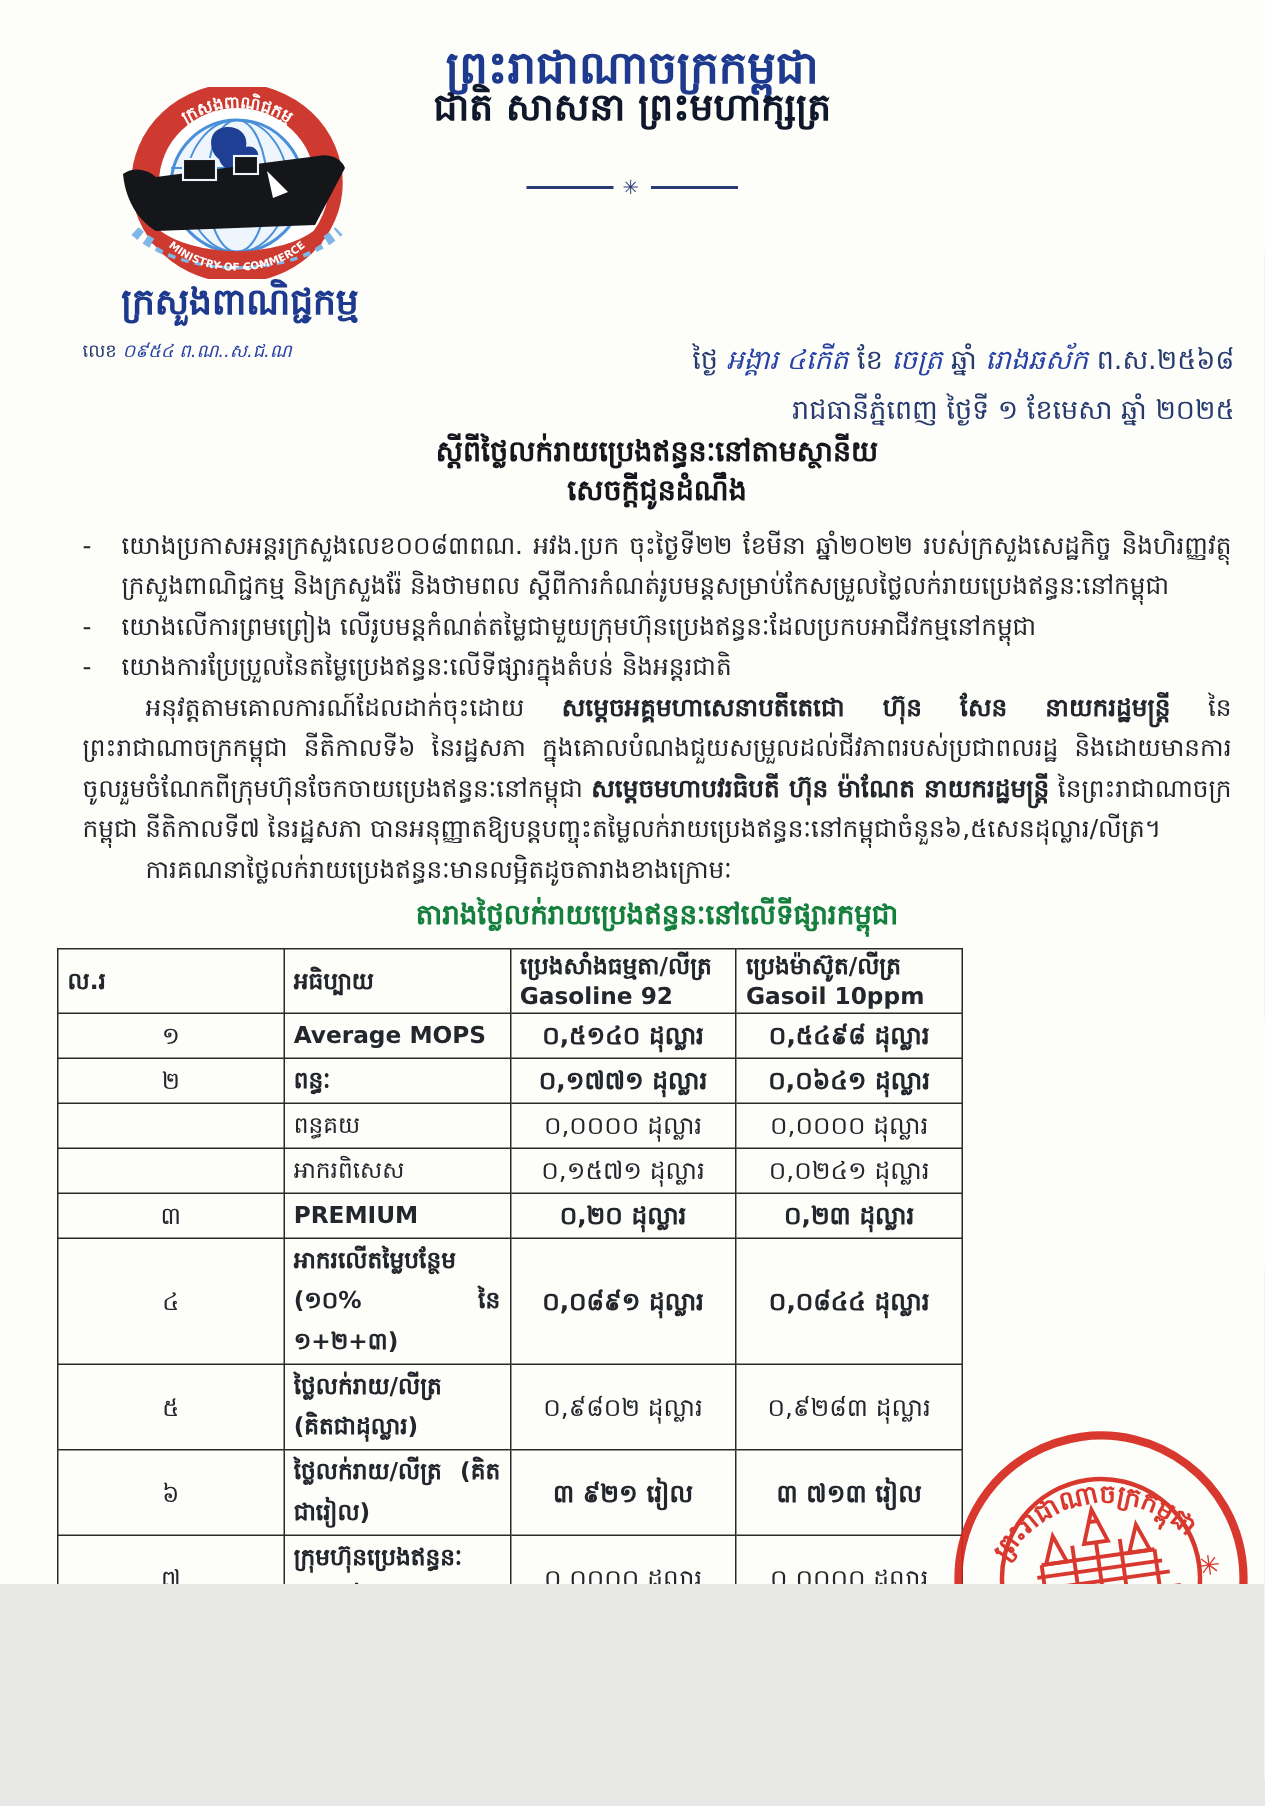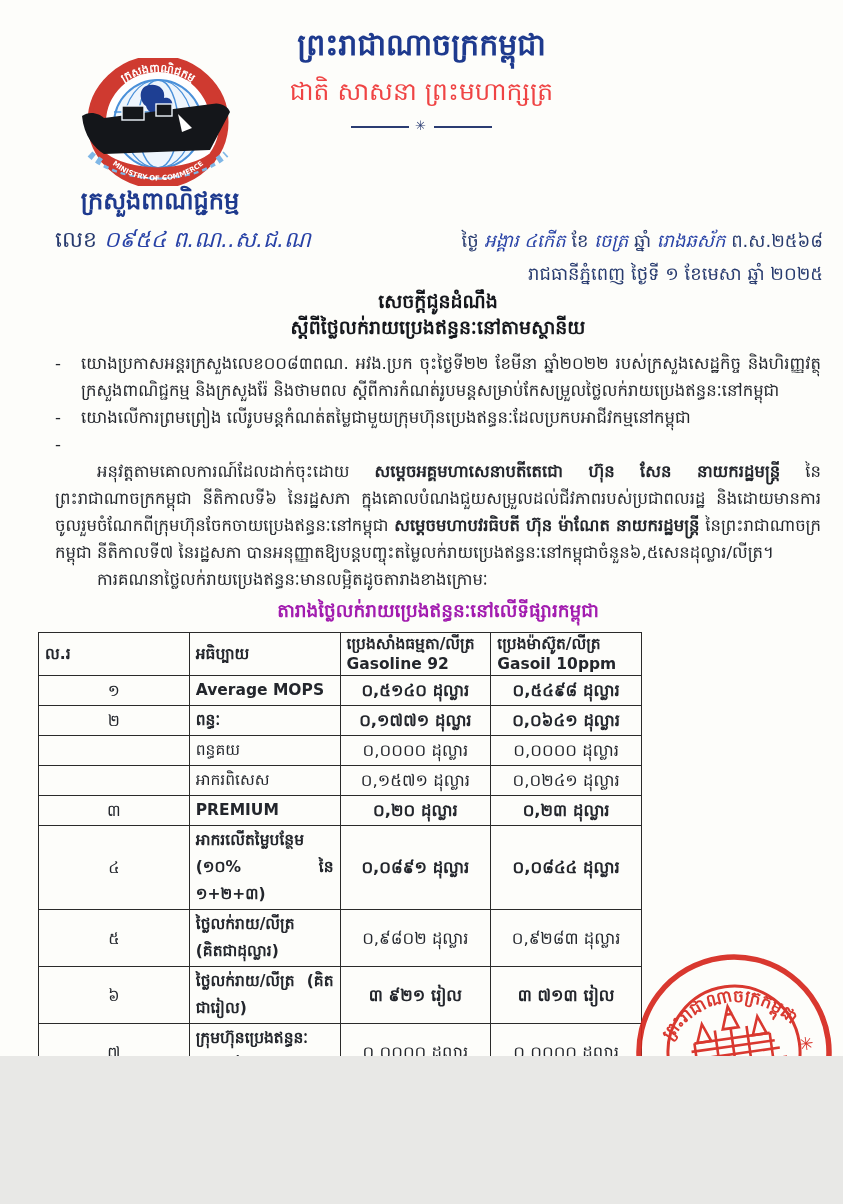--- a/index.html
+++ b/index.html
@@ -1,40 +1,40 @@
 <!DOCTYPE html>
 <html><head>
 <meta charset="utf-8">
 <style>
   html,body{margin:0;padding:0;background:#e8e8e6;}
   .page{position:relative;width:843px;height:1056px;background:#fdfdfa;overflow:hidden;
         font-family:"DejaVu Sans","Liberation Sans",sans-serif;color:#23262c;}
   .abs{position:absolute;}
   
   .kingdom{top:26px;left:0;width:100%;text-align:center;font-size:30px;font-weight:bold;color:#1e3a8e;}
-  .motto{top:76px;left:0;width:100%;text-align:center;font-size:25px;font-weight:normal;color:#ef4444;}
+  .motto{top:56px;left:0;width:100%;text-align:center;font-size:25px;font-weight:bold;color:#0f172a;}
   .ornament{top:118px;left:0;width:100%;text-align:center;color:#2a3c72;font-size:13px;letter-spacing:2px;}
   .ornament .bar{display:inline-block;width:58px;height:2px;background:#2a3c72;vertical-align:middle;margin:0 6px;}
   
   .logo-wrap{top:58px;left:60px;width:196px;height:128px;}
   .ministry-name{top:186px;left:40px;width:240px;text-align:center;font-size:24px;font-weight:bold;color:#1e3a8e;}
   
-  .ref-line{top:226px;left:55px;font-size:22px;color:#273a6e;}
+  .ref-line{top:226px;left:55px;font-size:12px;color:#273a6e;}
   .hand{color:#2741a6;font-style:italic;font-weight:500;}
   .date-block{top:224px;right:20px;text-align:right;color:#273a6e;font-size:18px;line-height:33px;}
   
   .content{top:288px;left:55px;width:766px;font-size:16.5px;line-height:27px;text-align:justify;}
   .doc-title{text-align:center;font-weight:bold;font-size:19px;line-height:26px;color:#15171c;}
   .bullets{margin-top:10px;}
   .bullet{display:flex;}
   .bullet .dash{width:26px;flex:0 0 26px;}
   .para{text-indent:42px;}
   .bold{font-weight:bold;}
   
-  .tbl-title{text-align:center;font-weight:bold;font-size:18.5px;margin-top:4px;color:#a21caf;}
+  .tbl-title{text-align:center;font-weight:bold;font-size:18.5px;margin-top:4px;color:#15803d;}
   table.price{border-collapse:collapse;margin-left:-17px;margin-top:8px;width:604px;table-layout:fixed;}
   table.price th,table.price td{border:1.6px solid #2a2a2a;padding:1px 6px;}
   table.price th{font-size:15.5px;line-height:20px;}
   td.no{width:46px;text-align:center;font-size:16px;}
   td.desc{width:250px;font-size:15.5px;}
   td.val{width:148px;text-align:center;font-size:16.5px;}
   tr.prow{height:29px;}
   .vb{font-weight:bold;}
   .big{font-size:18px;}
   
@@ -100,34 +100,35 @@
       <span>ខែ</span>
       <span class="hand">ចេត្រ</span>
       <span>ឆ្នាំ</span>
       <span class="hand">រោងឆស័ក</span>
       <span>ព.ស.២៥៦៨</span>
     </div>
     <div>រាជធានីភ្នំពេញ ថ្ងៃទី ១ ខែមេសា ឆ្នាំ ២០២៥</div>
   </div>
 
   <div class="abs content">
+    <div class="doc-title">ស្តីពីថ្លៃលក់រាយប្រេងឥន្ធនៈនៅតាមស្ថានីយ</div>
     <div class="doc-title">សេចក្តីជូនដំណឹង</div>
-    <div class="doc-title">ស្តីពីថ្លៃលក់រាយប្រេងឥន្ធនៈនៅតាមស្ថានីយ</div>
 
     <div class="bullets">
       <div class="bullet">
         <span class="dash">-</span>
         <span>យោងប្រកាសអន្តរក្រសួងលេខ០០៨៣ពណ. អវង.ប្រក ចុះថ្ងៃទី២២ ខែមីនា ឆ្នាំ២០២២ របស់ក្រសួងសេដ្ឋកិច្ច និងហិរញ្ញវត្ថុ ក្រសួងពាណិជ្ជកម្ម និងក្រសួងរ៉ែ និងថាមពល ស្តីពីការកំណត់រូបមន្តសម្រាប់កែសម្រួលថ្លៃលក់រាយប្រេងឥន្ធនៈនៅកម្ពុជា</span>
       </div>
       <div class="bullet">
         <span class="dash">-</span>
         <span>យោងលើការព្រមព្រៀង លើរូបមន្តកំណត់តម្លៃជាមួយក្រុមហ៊ុនប្រេងឥន្ធនៈដែលប្រកបអាជីវកម្មនៅកម្ពុជា</span>
       </div>
       <div class="bullet">
         <span class="dash">-</span>
+        <span>យោងការប្រែប្រួលនៃតម្លៃប្រេងឥន្ធនៈលើទីផ្សារក្នុងតំបន់ និងអន្តរជាតិ</span>
       </div>
     </div>
 
 
     <div class="para">
       <span>អនុវត្តតាមគោលការណ៍ដែលដាក់ចុះដោយ </span><span class="bold">សម្តេចអគ្គមហាសេនាបតីតេជោ ហ៊ុន សែន នាយករដ្ឋមន្ត្រី</span><span> នៃព្រះរាជាណាចក្រកម្ពុជា នីតិកាលទី៦ នៃរដ្ឋសភា ក្នុងគោលបំណងជួយសម្រួលដល់ជីវភាពរបស់ប្រជាពលរដ្ឋ និងដោយមានការចូលរួមចំណែកពីក្រុមហ៊ុនចែកចាយប្រេងឥន្ធនៈនៅកម្ពុជា </span><span class="bold">សម្តេចមហាបវរធិបតី ហ៊ុន ម៉ាណែត នាយករដ្ឋមន្ត្រី</span><span> នៃព្រះរាជាណាចក្រកម្ពុជា នីតិកាលទី៧ នៃរដ្ឋសភា បានអនុញ្ញាតឱ្យបន្តបញ្ចុះតម្លៃលក់រាយប្រេងឥន្ធនៈនៅកម្ពុជាចំនួន៦,៥សេនដុល្លារ/លីត្រ។</span>
     </div>
 
 
     <div class="para">ការគណនាថ្លៃលក់រាយប្រេងឥន្ធនៈមានលម្អិតដូចតារាងខាងក្រោមៈ</div>

